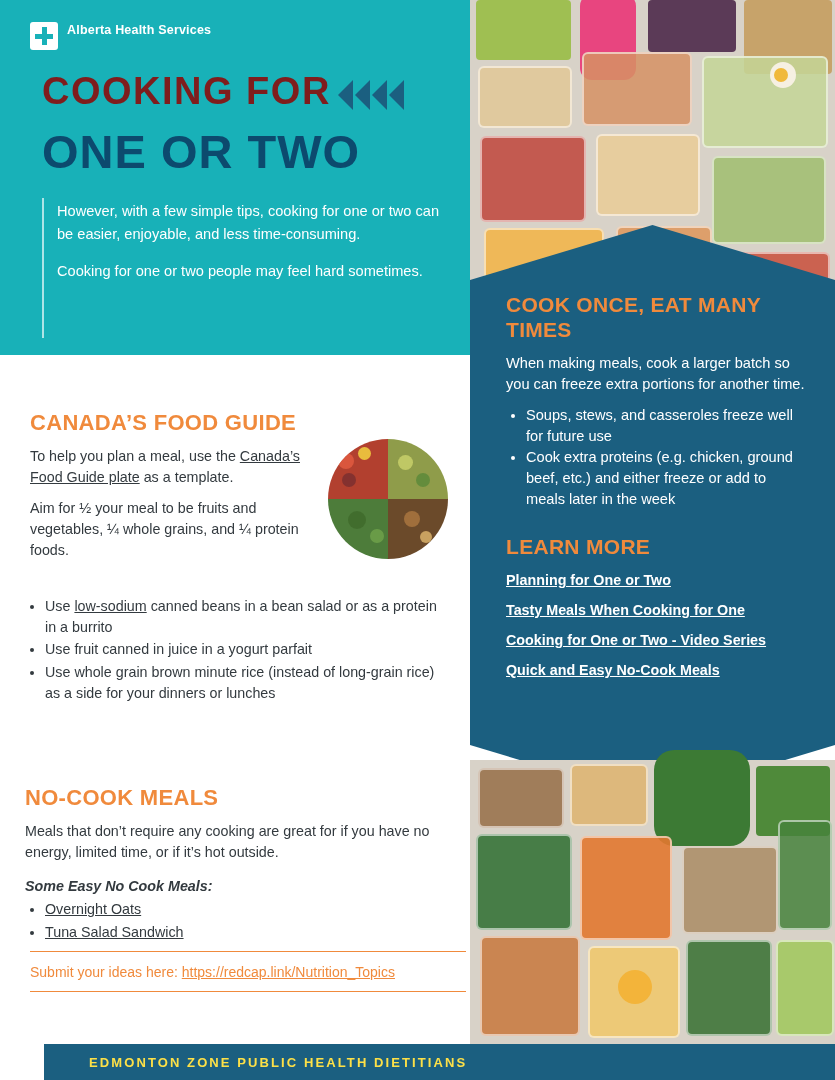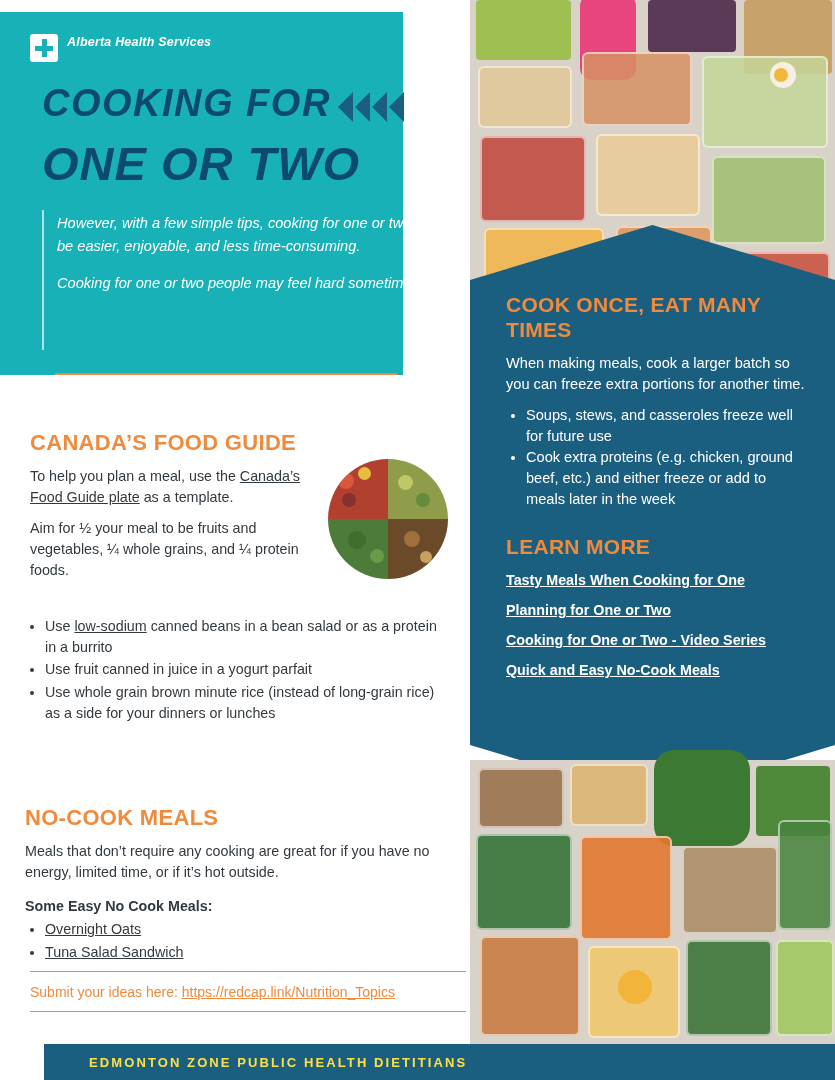--- a/index.html
+++ b/index.html
@@ -11,24 +11,23 @@
   }
   .page {
     position: relative;
     width: 835px; height: 1080px;
     background: #ffffff;
   }
 
   
   .left-top {
     position: absolute;
-    left: 0; top: 12px;
-    width: 403px; height: 375px;
+    left: 0; top: 0;
+    width: 470px; height: 375px;
     background: #18b1b8;
-    font-style: italic;
   }
   .logo-wrap {
     position: absolute;
     left: 30px; top: 22px;
     display: flex; align-items: flex-start; gap: 9px;
   }
   .logo-cross {
     position: relative;
     width: 28px; height: 28px;
     background: #ffffff;
@@ -47,21 +46,21 @@
     font-size: 12.5px;
     font-weight: bold;
     line-height: 1.18;
     letter-spacing: .2px;
     padding-top: 1px;
   }
 
   .title-1 {
     position: absolute;
     left: 42px; top: 70px;
-    color: #0c4a6e;
+    color: #7f1d1d;
     font-size: 38px;
     font-weight: bold;
     letter-spacing: 1.5px;
   }
   .arrows {
     position: absolute;
     left: 338px; top: 80px;
     display: flex; gap: 2px;
   }
   .arrow {
@@ -105,21 +104,21 @@
   }
   .cta-icon { font-size: 17px; color: #ffffff; line-height: 1; }
   .cta-text {
     color: #ffffff;
     font-size: 14.2px;
     line-height: 1.25;
   }
 
   .left-body {
     position: absolute;
-    left: 0; top: 375px;
+    left: 0; top: 355px;
     width: 536px; height: 669px;
     background: #ffffff;
   }
   .h-orange {
     color: #f08a3c;
     font-size: 22px;
     font-weight: bold;
     letter-spacing: .3px;
   }
   .body-text { color: #333a3f; font-size: 14.3px; line-height: 1.45; }
@@ -156,21 +155,21 @@
     border-radius: 50%;
     opacity: .85;
   }
 
   .sec-tsf { position: absolute; left: 25px; top: 232px; width: 425px; }
   .sec-tsf .h-orange { margin-bottom: 10px; }
   .sec-tsf ul { margin-top: 9px; }
 
   .sec-ncm { position: absolute; left: 25px; top: 430px; width: 432px; }
   .sec-ncm .h-orange { margin-bottom: 10px; }
-  .sec-ncm .sub { font-weight: bold; margin-top: 14px; }
+  .sec-ncm .sub { font-weight: bold; margin-top: 14px; font-style: italic; }
   .sec-ncm ul { margin-top: 2px; }
 
   .footer-note {
     position: absolute;
     left: 30px; top: 596px;
     width: 436px;
     border-top: 1px solid #f08a3c;
     border-bottom: 1px solid #f08a3c;
     padding: 10px 0 9px 0;
     color: #f08a3c;
@@ -356,22 +355,22 @@
     <div class="panel-inner">
       <div class="h-orange-r">COOK ONCE, EAT MANY TIMES</div>
       <p>When making meals, cook a larger batch so you can freeze extra portions for another time.</p>
       <ul>
         <li>Soups, stews, and casseroles freeze well for future use</li>
         <li>Cook extra proteins (e.g. chicken, ground beef, etc.) and either freeze or add to meals later in the week</li>
       </ul>
 
       <div class="h-orange-r learn-head">LEARN MORE</div>
       <div class="links">
+        <a href="#">Planning for One or Two</a>
         <a href="#">Tasty Meals When Cooking for One</a>
-        <a href="#">Planning for One or Two</a>
         <a href="#">Cooking for One or Two - Video Series</a>
         <a href="#">Quick and Easy No-Cook Meals</a>
       </div>
     </div>
 
     <div class="photo photo-bot">
       <div class="cont" style="left:8px;top:8px;width:86px;height:60px;background:rgba(150,110,70,.85);"></div>
       <div class="cont" style="left:100px;top:4px;width:78px;height:62px;background:rgba(222,180,110,.85);"></div>
       <div class="food" style="left:184px;top:-10px;width:96px;height:96px;background:#3c7a34;border-radius:20px;"></div>
       <div class="food" style="left:286px;top:6px;width:74px;height:70px;background:#4f8a3a;"></div>

